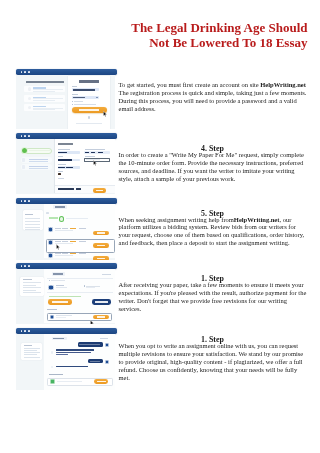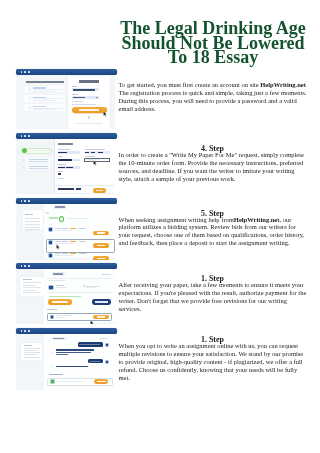--- a/index.html
+++ b/index.html
@@ -1,19 +1,19 @@
 <!DOCTYPE html>
 <html><head>
 <meta charset="utf-8">
 <title>doc</title>
 <style>
   html,body{margin:0;padding:0;}
   body{width:320px;height:453px;background:#ffffff;font-family:"Liberation Serif",serif;overflow:hidden;}
   .page{position:relative;width:320px;height:453px;background:#fff;-webkit-font-smoothing:antialiased;}
-  .title{transform:translateZ(0);position:absolute;left:118.5px;top:21px;width:189px;text-align:center;color:#14532d;font-weight:bold;font-size:18px;line-height:14.5px;}
+  .title{transform:translateZ(0);position:absolute;left:118.5px;top:21px;width:189px;text-align:right;color:#b91c1c;font-weight:bold;font-size:13px;line-height:14.5px;}
   .sec{position:absolute;left:0;width:320px;}
   .shot{position:absolute;left:16.3px;width:101px;height:61px;}
   .txt{position:absolute;left:118.5px;width:188px;transform:translateZ(0);}
   .steph{text-align:center;font-weight:bold;font-size:7.9px;line-height:8.1px;margin:0 0 -2.2px 0;color:#1a1a1a;}
   .body{font-size:6.5px;line-height:7.85px;text-align:left;color:#1a1a1a;}
   .bold{font-weight:bold;}
 
   
   .mock{position:absolute;left:0;top:0;width:100.4px;height:59.7px;font-family:"Liberation Sans",sans-serif;}
   .mock .bar{position:absolute;left:0;top:0;width:100.4px;height:5.8px;border-radius:1.7px;

